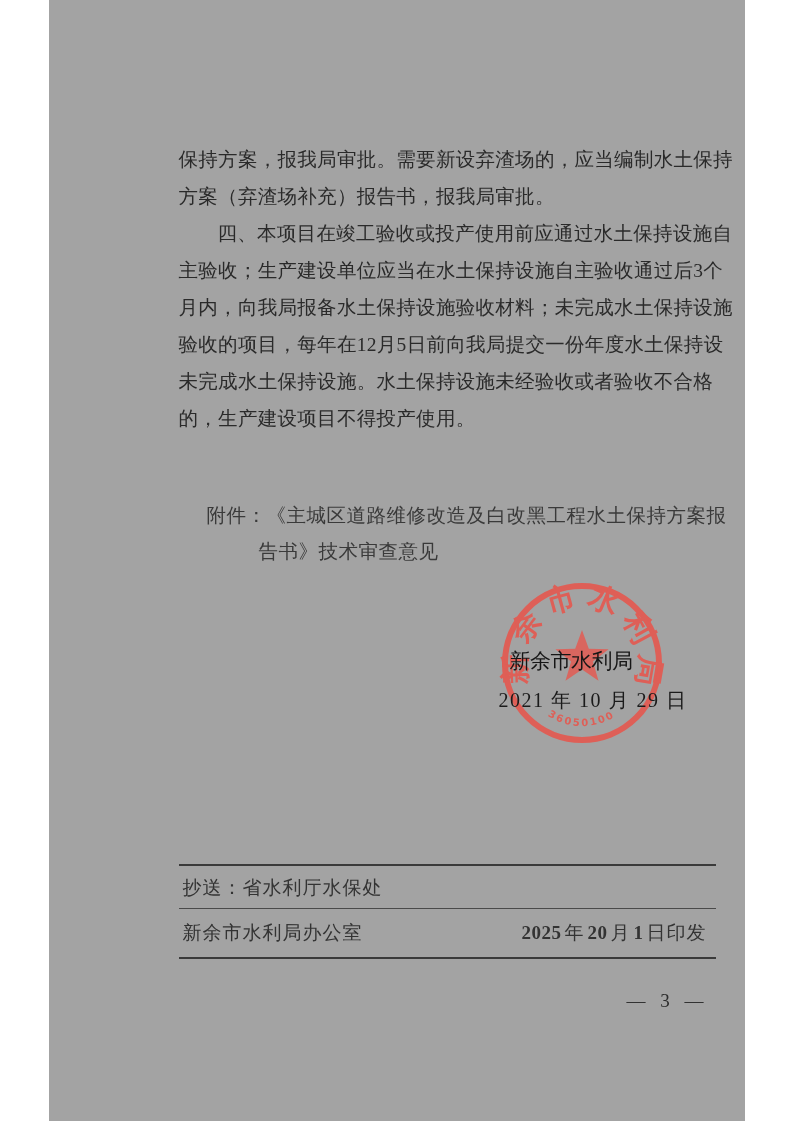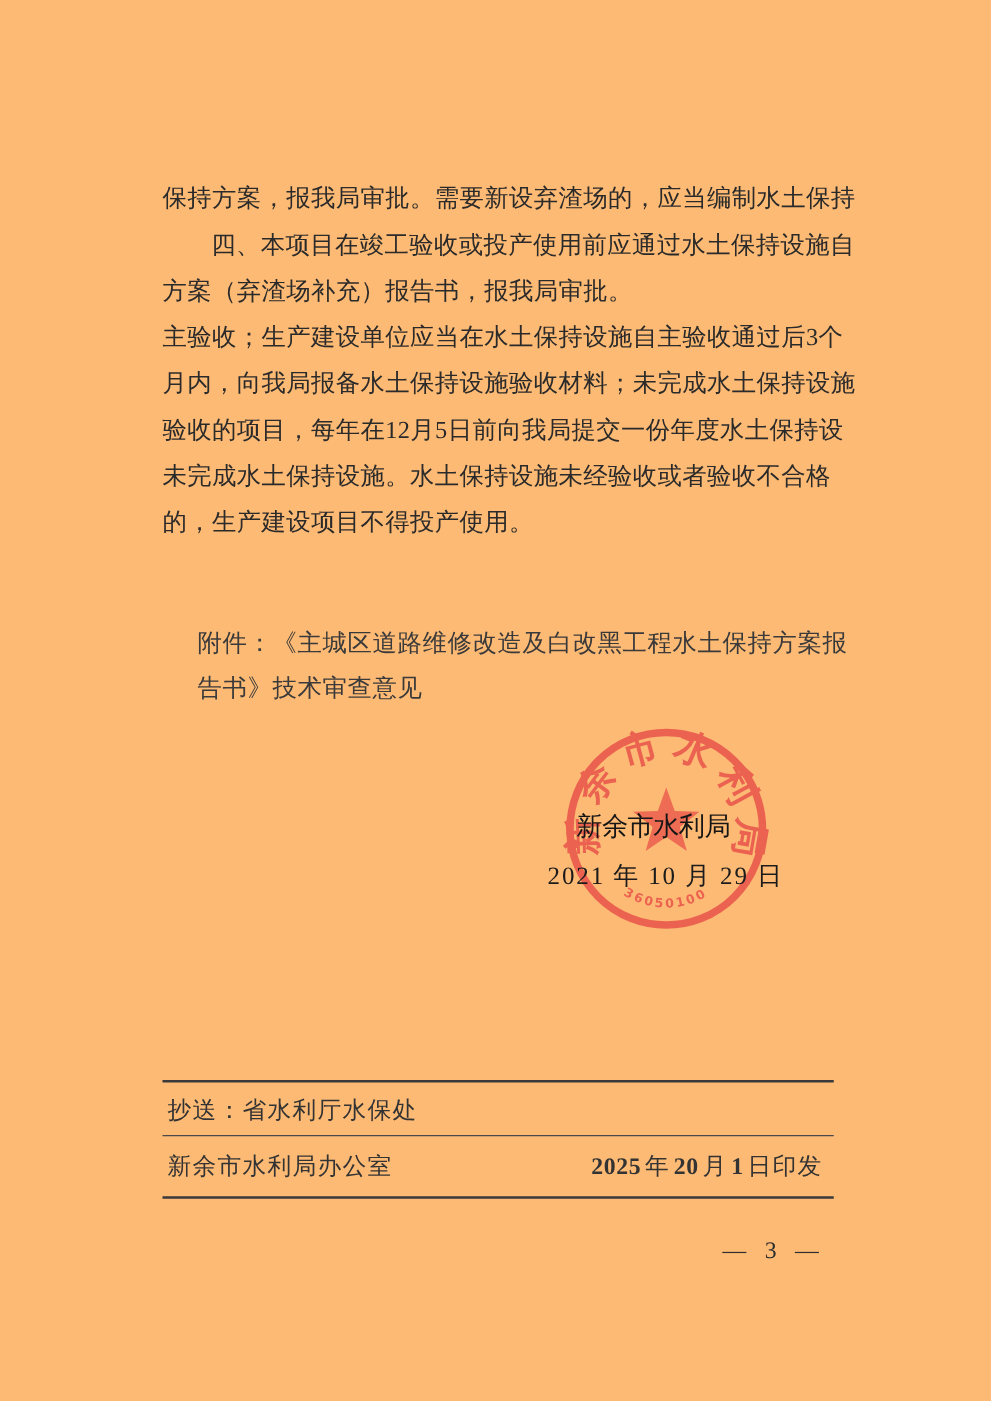--- a/index.html
+++ b/index.html
@@ -1,24 +1,24 @@
 <!DOCTYPE html>
 <html><head>
 <meta charset="utf-8">
 <style>
   * { margin: 0; padding: 0; box-sizing: border-box; }
   html, body { background: #ffffff; }
   body { font-family: "Liberation Serif", "DejaVu Serif", serif; }
 
   .page {
     position: relative;
-    width: 793px;
+    width: 696px;
     height: 1121px;
     margin: 0 auto;
-    background: #fdba74;
+    background: #a3a3a3;
     overflow: hidden;
     color: #262626;
   }
 
   
   .body-text {
     position: absolute;
     left: 130px;
     top: 141px;
     width: 540px;
@@ -33,21 +33,21 @@
   
   .attachment {
     position: absolute;
     left: 158px;
     top: 498px;
     font-size: 19.5px;
     line-height: 36px;
     color: #3a3a3a;
     letter-spacing: 0.5px;
   }
-  .attachment .att-line2 { }
+  .attachment .att-line2 { margin-left: 52px; }
 
   
   .seal {
     position: absolute;
     left: 447px;
     top: 577px;
     width: 172px;
     height: 172px;
     opacity: 0.85;
     z-index: 1;
@@ -72,21 +72,21 @@
     left: 461px;
     top: 647px;
     z-index: 5;
     font-size: 21px;
     letter-spacing: -0.5px;
     color: #161616;
     white-space: nowrap;
   }
   .sig-date {
     position: absolute;
-    left: 438px;
+    left: 450px;
     top: 687px;
     z-index: 5;
     font-size: 20px;
     letter-spacing: 1.5px;
     color: #1b1b1b;
     white-space: nowrap;
   }
 
   
   .footer {
@@ -120,22 +120,22 @@
     white-space: nowrap;
   }
 </style>
 </head>
 <body>
 
 <div class="page">
 
   <div class="body-text">
     <div class="line">保持方案，报我局审批。需要新设弃渣场的，应当编制水土保持</div>
+    <div class="line">方案（弃渣场补充）报告书，报我局审批。</div>
     <div class="line indent">四、本项目在竣工验收或投产使用前应通过水土保持设施自</div>
-    <div class="line">方案（弃渣场补充）报告书，报我局审批。</div>
     <div class="line">主验收；生产建设单位应当在水土保持设施自主验收通过后3个</div>
     <div class="line">月内，向我局报备水土保持设施验收材料；未完成水土保持设施</div>
     <div class="line">验收的项目，每年在12月5日前向我局提交一份年度水土保持设</div>
     <div class="line">未完成水土保持设施。水土保持设施未经验收或者验收不合格</div>
     <div class="line">的，生产建设项目不得投产使用。</div>
   </div>
 
   <div class="attachment">
     <div class="att-line1">附件：《主城区道路维修改造及白改黑工程水土保持方案报</div>
     <div class="att-line2">告书》技术审查意见</div>

